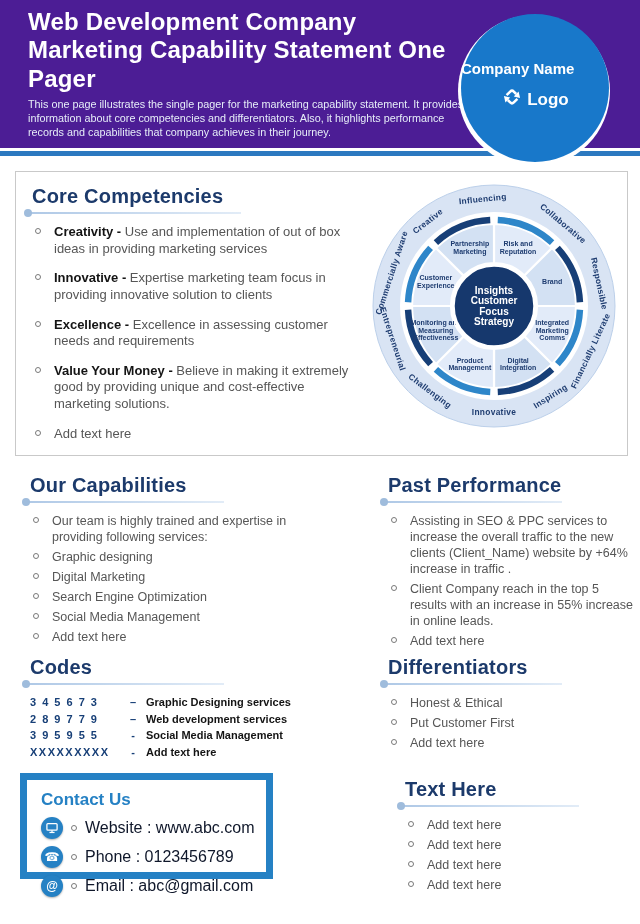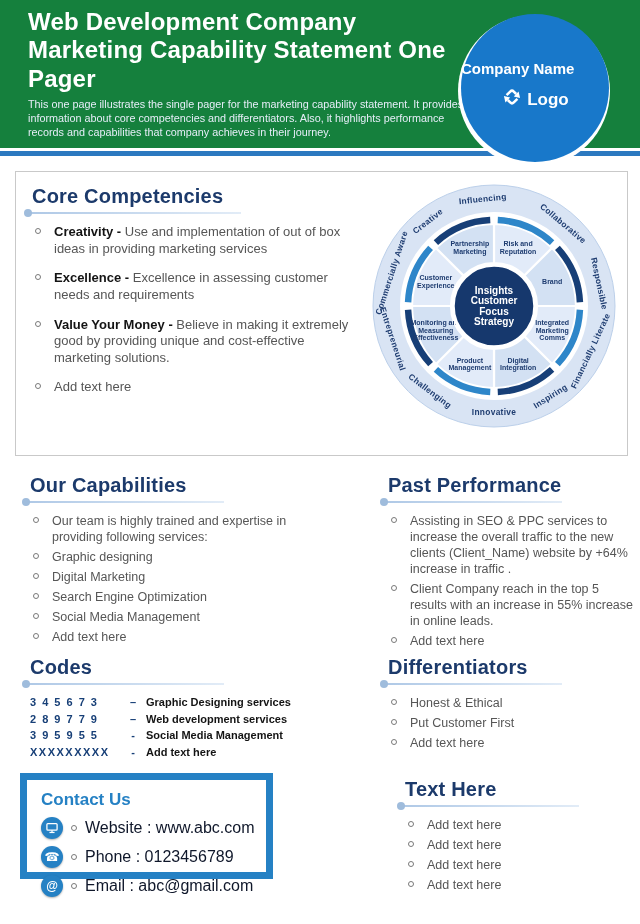--- a/index.html
+++ b/index.html
@@ -1,21 +1,21 @@
 <!DOCTYPE html>
 <html><head>
 <meta charset="utf-8">
 <style>
   * { margin:0; padding:0; box-sizing:border-box; }
   html,body { background:#ffffff; }
   body { width:640px; height:924px; font-family:"Liberation Sans", sans-serif; }
   .page { position:relative; width:640px; height:924px; background:#ffffff; overflow:hidden; }
 
   
-  .header { position:absolute; left:0; top:0; width:640px; height:148px; background:#15803d; }
+  .header { position:absolute; left:0; top:0; width:640px; height:148px; background:#4c1d95; }
   .header-title { position:absolute; left:28px; top:8px; width:448px; color:#ffffff;
                   font-size:24px; font-weight:bold; line-height:1.18; letter-spacing:0.2px; }
   .header-desc { position:absolute; left:28px; top:97px; width:452px; color:#e6edf8;
                  font-size:10.8px; line-height:1.3; }
   .stripe { position:absolute; left:0; top:151px; width:640px; height:5px; background:#2c79c0; }
   .company-circle { position:absolute; left:461px; top:14px; width:148px; height:148px;
                     border-radius:50%; background:#1878ca; z-index:5; text-align:left;
                     box-shadow:-1px 3px 0 2px #ffffff; }
   .company-name { margin-top:46px; color:#ffffff; font-size:15px; font-weight:bold; }
   .logo-row { margin-top:9px; display:flex; align-items:center; justify-content:center; gap:4px;
@@ -96,20 +96,21 @@
       <span>Logo</span>
     </div>
   </div>
 
   <div class="core-box">
     <div class="inner core">
       <h2 class="section-title">Core Competencies</h2>
       <div class="rule w215"></div>
       <ul class="bullets">
           <li><span class="marker"></span><b>Creativity - </b>Use and implementation of out of box ideas in providing marketing services</li>
+          <li><span class="marker"></span><b>Innovative - </b>Expertise marketing team focus in providing innovative solution to clients</li>
           <li><span class="marker"></span><b>Excellence - </b>Excellence in assessing customer needs and requirements</li>
           <li><span class="marker"></span><b>Value Your Money - </b>Believe in making it extremely good by providing unique and cost-effective marketing solutions.</li>
           <li><span class="marker"></span>Add text here</li>
         </ul>
     </div>
     <div class="diagram">
       <svg id="wheel-svg" viewBox="0 0 252 252" width="252" height="252">
           <circle cx="126" cy="126" r="121" fill="#d9e4f4" stroke="#bcd0ea" stroke-width="1"></circle>
           <circle cx="126" cy="126" r="94" fill="#ffffff"></circle>
           <text x="0" y="0" transform="translate(114.81545443036109,19.58615719559475) rotate(354)" text-anchor="middle" font-size="8.4" font-weight="bold" letter-spacing="0.3" fill="#1e3c70" dominant-baseline="middle">Influencing</text>

